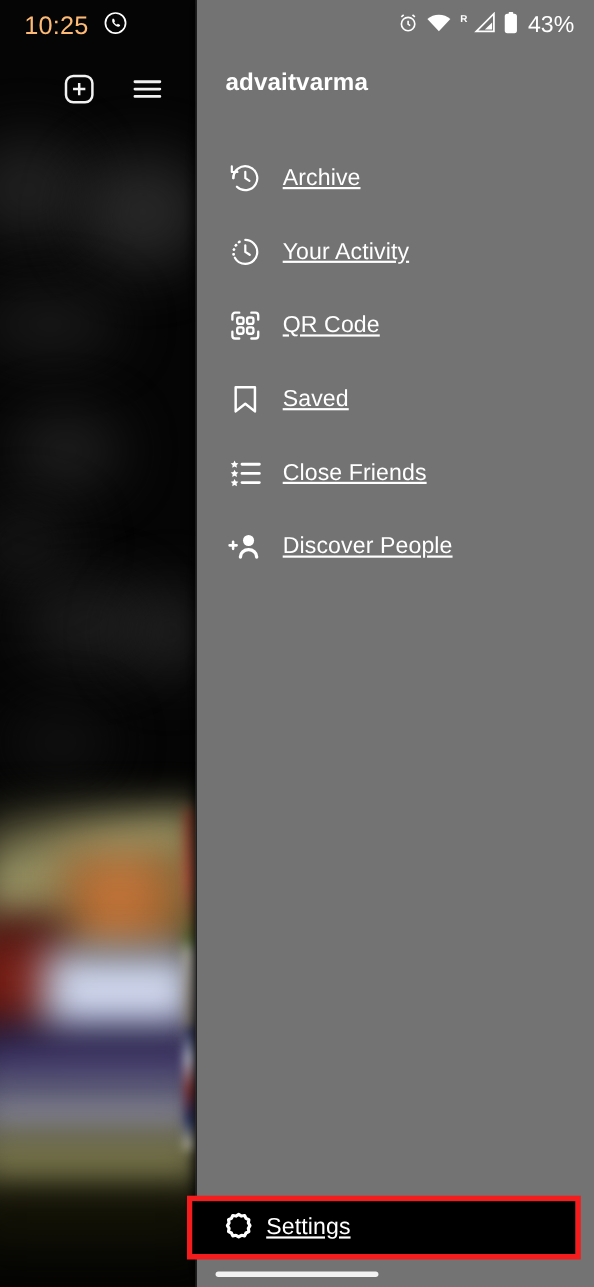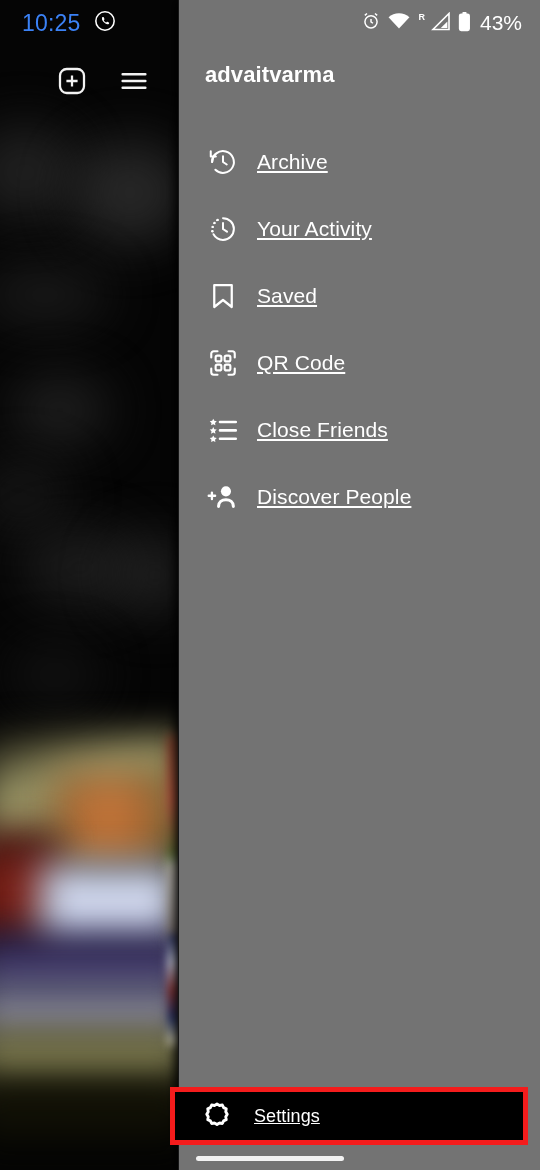--- a/index.html
+++ b/index.html
@@ -22,21 +22,21 @@
   .bg-photo { position:absolute; filter:blur(18px); }
 
   
   #status-bar {
     position:absolute; left:0; top:0; width:540px; height:46px;
     display:flex; align-items:center; justify-content:space-between;
     padding:0 18px 0 22px;
     z-index:50;
   }
   .sb-left { display:flex; align-items:center; gap:13px; }
-  .sb-time { font-size:23px; font-weight:500; letter-spacing:.2px; color:#3b82f6; }
+  .sb-time { font-size:23px; font-weight:500; letter-spacing:.2px; color:#fdba74; }
   .sb-right { display:flex; align-items:center; gap:7px; }
   .sb-pct { font-size:21px; font-weight:400; color:#fff; margin-left:2px; }
   .sb-roam { font-size:9px; font-weight:700; position:relative; top:-6px; left:1px; }
 
   
   #behind-top-icons {
     position:absolute; top:52px; left:0; width:178px; height:62px;
     display:flex; align-items:center; justify-content:flex-end; gap:30px;
     padding-right:28px;
     z-index:5;
@@ -81,21 +81,21 @@
     border:5px solid #f41c1c;
     z-index:40;
   }
   #settings-inner {
     width:100%; height:100%;
     background:#000;
     display:flex; align-items:center;
     padding-left:22px;
     cursor:pointer;
   }
-  #settings-inner .menu-label { font-size:18px; margin-left:17px; }
+  #settings-inner .menu-label { font-size:21px; margin-left:5px; }
 
   
   #home-indicator {
     position:absolute; left:50%; transform:translateX(-50%);
     bottom:9px;
     width:148px; height:5px; border-radius:3px;
     background:#f2f2f2;
     z-index:60;
   }
 </style>
@@ -209,45 +209,45 @@
           <circle cx="5.3" cy="7.1" r=".95" fill="#fff" stroke="none"></circle>
           <circle cx="7.8" cy="4.7" r=".95" fill="#fff" stroke="none"></circle>
           <path d="M12 7.2V12l3.2 2.1"></path>
         </svg>
       </span>
       <span class="menu-label">Your Activity</span>
     </div>
 
     <div class="menu-item">
       <span class="menu-icon">
-        <svg width="30" height="30" viewBox="0 0 24 24" fill="none" stroke="#fff" stroke-width="1.8" stroke-linejoin="round">
-          <path d="M5 3.2h14v17.6l-7-5.6-7 5.6z"></path>
-        </svg>
-      </span>
-      <span class="menu-label">Saved</span>
-    </div>
-
-    <div class="menu-item">
-      <span class="menu-icon">
         <svg width="30" height="30" viewBox="0 0 24 24" fill="none" stroke="#fff" stroke-width="1.7" stroke-linecap="round">
           <path d="M2.6 7.6V4.6a2 2 0 0 1 2-2h3"></path>
           <path d="M16.4 2.6h3a2 2 0 0 1 2 2v3"></path>
           <path d="M21.4 16.4v3a2 2 0 0 1-2 2h-3"></path>
           <path d="M7.6 21.4h-3a2 2 0 0 1-2-2v-3"></path>
           <rect x="6.1" y="6.1" width="4.6" height="4.6" rx="1.4"></rect>
           <rect x="13.3" y="6.1" width="4.6" height="4.6" rx="1.4"></rect>
           <rect x="6.1" y="13.3" width="4.6" height="4.6" rx="1.4"></rect>
           <rect x="13.3" y="13.3" width="4.6" height="4.6" rx="1.4"></rect>
         </svg>
       </span>
       <span class="menu-label">QR Code</span>
     </div>
 
     <div class="menu-item">
       <span class="menu-icon">
+        <svg width="30" height="30" viewBox="0 0 24 24" fill="none" stroke="#fff" stroke-width="1.8" stroke-linejoin="round">
+          <path d="M5 3.2h14v17.6l-7-5.6-7 5.6z"></path>
+        </svg>
+      </span>
+      <span class="menu-label">Saved</span>
+    </div>
+
+    <div class="menu-item">
+      <span class="menu-icon">
         <svg width="30" height="30" viewBox="0 0 24 24" fill="none">
           <path d="M4.2 2.9l.85 1.76 1.95.28-1.4 1.36.33 1.93-1.73-.91-1.73.91.33-1.93-1.4-1.36 1.95-.28z" fill="#fff"></path>
           <path d="M4.2 9.6l.85 1.76 1.95.28-1.4 1.36.33 1.93-1.73-.91-1.73.91.33-1.93-1.4-1.36 1.95-.28z" fill="#fff"></path>
           <path d="M4.2 16.3l.85 1.76 1.95.28-1.4 1.36.33 1.93-1.73-.91-1.73.91.33-1.93-1.4-1.36 1.95-.28z" fill="#fff"></path>
           <path d="M9.6 5.6h12.6M9.6 12.3h12.6M9.6 19h12.6" stroke="#fff" stroke-width="2.1" stroke-linecap="round"></path>
         </svg>
       </span>
       <span class="menu-label">Close Friends</span>
     </div>
 

